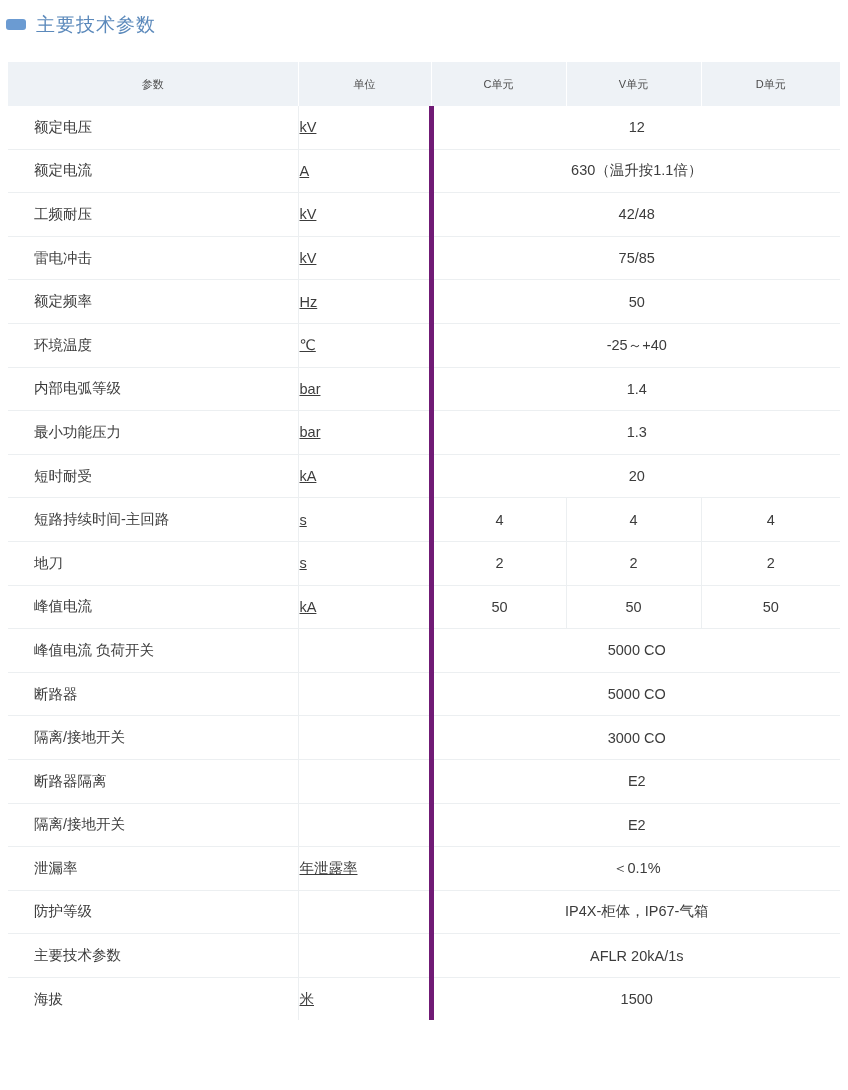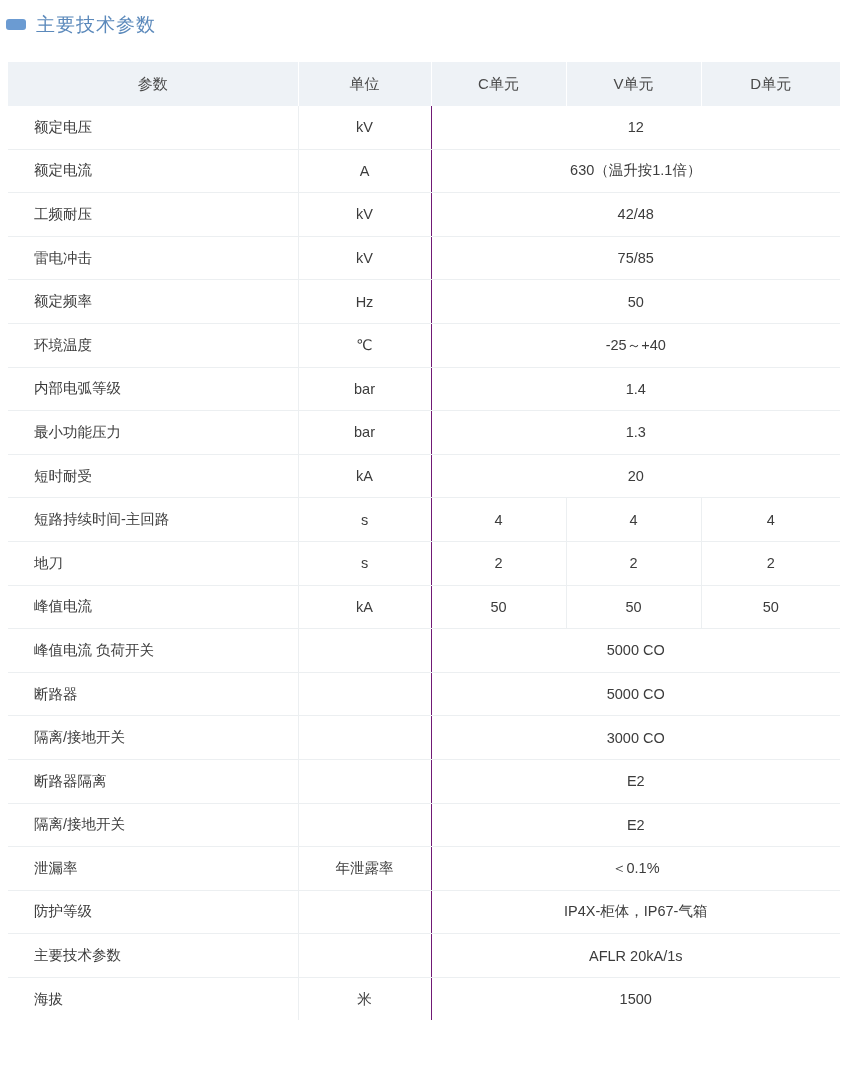--- a/index.html
+++ b/index.html
@@ -59,43 +59,44 @@
   table.spec col.c-param  { width: 290px; }
   table.spec col.c-unit   { width: 133px; }
   table.spec col.c-c      { width: 135px; }
   table.spec col.c-v      { width: 135px; }
   table.spec col.c-d      { width: 139px; }
 
   table.spec th {
     background: #eef2f6;
     color: #4a4a4a;
     font-weight: normal;
-    font-size: 15px;
+    font-size: 11px;
     height: 42px;
     text-align: center;
     border: none;
     border-right: 1px solid #ffffff;
   }
   table.spec th.last { border-right: none; }
 
   table.spec td {
     height: 40.6px;
     border-bottom: 1px solid #eceff1;
     color: #3c3c3c;
     font-size: 14.5px;
     vertical-align: middle;
   }
   table.spec td.param {
     padding-left: 26px;
     text-align: left;
     border-right: 1px solid #eceff1;
   }
   table.spec td.unit {
-    text-align: center;
-    border-right: 1px solid #701a75;
+    text-align: left;
+    border-right: 5px solid #701a75;
+    text-decoration: underline;
   }
   table.spec td.val {
     text-align: center;
   }
   table.spec td.val-split {
     text-align: center;
     border-left: 1px solid #eceff1;
     border-right: 1px solid #eceff1;
   }
   table.spec td.val-plain {

